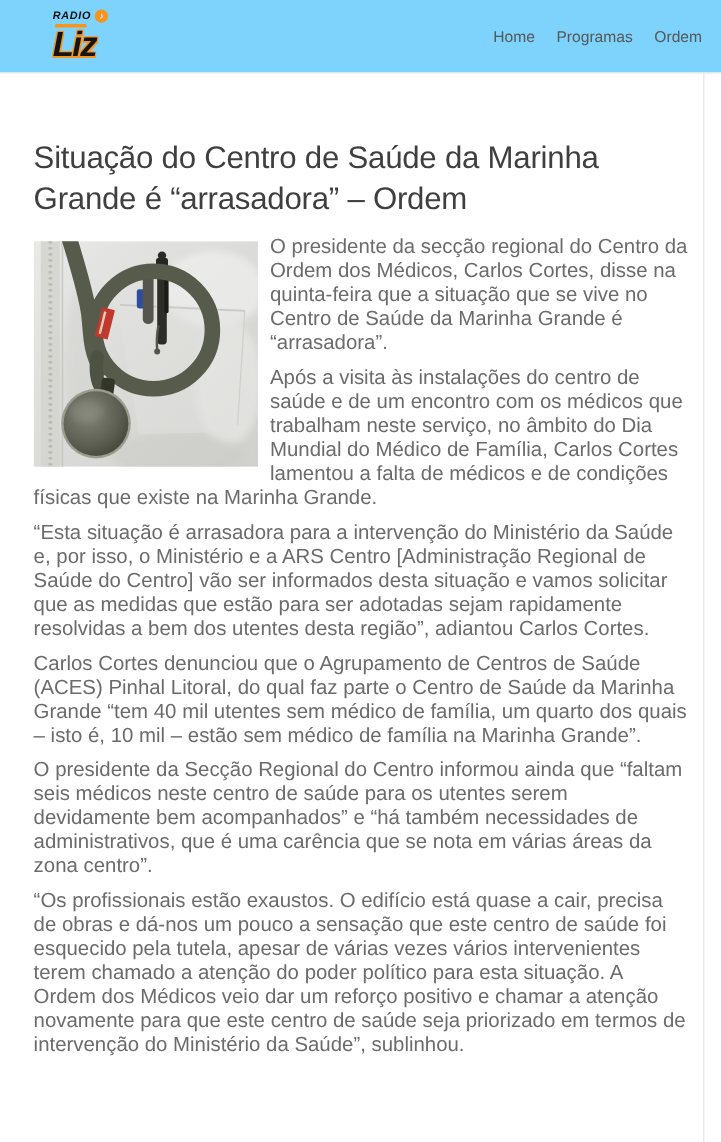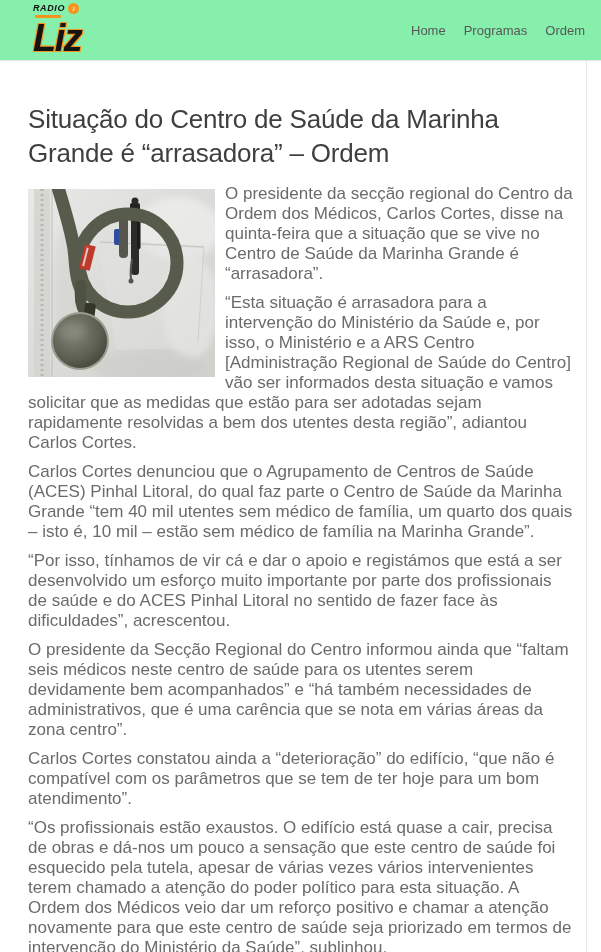--- a/index.html
+++ b/index.html
@@ -8,43 +8,43 @@
     width: 601px; height: 952px; overflow: hidden;
     background: #ffffff;
     font-family: "Liberation Sans", sans-serif;
     -webkit-font-smoothing: antialiased;
   }
 
   
   .site-header {
     height: 61px;
     display: flex; align-items: center; justify-content: space-between;
-    padding: 0 16px 0 33px;
+    padding: 0 16px 0 44px;
     border-bottom: 1px solid var(--divider, #e6e6e6);
-    background: #86efac;
+    background: #7dd3fc;
   }
   .logo { display: inline-block; text-decoration: none; cursor: pointer; line-height: 1; }
   .logo-top { display: flex; align-items: center; gap: 3px; }
   .logo-radio {
     font-size: 9px; font-weight: bold; font-style: italic;
     letter-spacing: 0.6px; color: #101010;
   }
   .logo-badge {
     width: 11px; height: 11px; border-radius: 50%;
     background: var(--accent, #f7941d); color: #fff;
     font-size: 8px; line-height: 11px; text-align: center;
     display: inline-block;
   }
   .logo-freq {
     display: block; width: 26px; height: 3px; margin: 1px 0 1px 2px;
     background: var(--accent, #f7941d); border-radius: 1px;
   }
   .logo-liz {
     display: block;
-    font-size: 38px; font-weight: bold; font-style: italic;
+    font-size: 29px; font-weight: bold; font-style: italic;
     letter-spacing: -1.5px; color: #141414; margin-top: 0;
     text-shadow: 1px 1px 0 var(--accent, #f7941d),
                 -1px -1px 0 var(--accent, #f7941d),
                  1px -1px 0 var(--accent, #f7941d),
                 -1px  1px 0 var(--accent, #f7941d);
   }
   .main-nav { display: flex; gap: 18px; }
   .nav-item {
     font-size: 13px; color: var(--nav-color, #575757);
     text-decoration: none; cursor: pointer;
@@ -53,21 +53,21 @@
   
   .content {
     width: 587px; min-height: 891px;
     border-right: 1px solid var(--divider, #e6e6e6);
     padding: 38px 13px 0 28px;
   }
   .page-title {
     font-size: 26px; line-height: 1.3; font-weight: 400;
     letter-spacing: -0.2px;
     color: var(--title-color, #3f3f3f);
-    margin: 4px 0 13px 0;
+    margin: 16px 0 13px 0;
   }
   .article-image {
     float: left; margin: 5px 10px 6px 0;
     width: 187px; height: 188px; padding: 0;
   }
   .article-image svg { display: block; }
   .article-body p {
     font-size: 17px; line-height: 20px;
     color: var(--body-color, #6b6b6b);
     margin: 0 0 9px 0;
@@ -159,29 +159,28 @@
         <circle cx="52" cy="152" r="29" fill="#9c9c8e"></circle>
         <circle cx="52" cy="152" r="27" fill="url(#disc)"></circle>
         <ellipse cx="44" cy="142" rx="14" ry="9" fill="#8f9083" opacity="0.45" filter="url(#soft)"></ellipse>
       </svg>
     </figure>
 
     <div>
 
         <p>O presidente da secção regional do Centro da Ordem dos Médicos, Carlos Cortes, disse na quinta-feira que a situação que se vive no Centro de Saúde da Marinha Grande é “arrasadora”.</p>
 
+        <p>Após a visita às instalações do centro de saúde e de um encontro com os médicos que trabalham neste serviço, no âmbito do Dia Mundial do Médico de Família, Carlos Cortes lamentou a falta de médicos e de condições físicas que existe na Marinha Grande.</p>
 
         <p>“Esta situação é arrasadora para a intervenção do Ministério da Saúde e, por isso, o Ministério e a ARS Centro [Administração Regional de Saúde do Centro] vão ser informados desta situação e vamos solicitar que as medidas que estão para ser adotadas sejam rapidamente resolvidas a bem dos utentes desta região”, adiantou Carlos Cortes.</p>
 
 
         <p>Carlos Cortes denunciou que o Agrupamento de Centros de Saúde (ACES) Pinhal Litoral, do qual faz parte o Centro de Saúde da Marinha Grande “tem 40 mil utentes sem médico de família, um quarto dos quais – isto é, 10 mil – estão sem médico de família na Marinha Grande”.</p>
 
-        <p>“Por isso, tínhamos de vir cá e dar o apoio e registámos que está a ser desenvolvido um esforço muito importante por parte dos profissionais de saúde e do ACES Pinhal Litoral no sentido de fazer face às dificuldades”, acrescentou.</p>
 
         <p>O presidente da Secção Regional do Centro informou ainda que “faltam seis médicos neste centro de saúde para os utentes serem devidamente bem acompanhados” e “há também necessidades de administrativos, que é uma carência que se nota em várias áreas da zona centro”.</p>
 
-        <p>Carlos Cortes constatou ainda a “deterioração” do edifício, “que não é compatível com os parâmetros que se tem de ter hoje para um bom atendimento”.</p>
 
         <p>“Os profissionais estão exaustos. O edifício está quase a cair, precisa de obras e dá-nos um pouco a sensação que este centro de saúde foi esquecido pela tutela, apesar de várias vezes vários intervenientes terem chamado a atenção do poder político para esta situação. A Ordem dos Médicos veio dar um reforço positivo e chamar a atenção novamente para que este centro de saúde seja priorizado em termos de intervenção do Ministério da Saúde”, sublinhou.</p>
 
       </div>
   </article>
 </main>
 
 </body></html>

